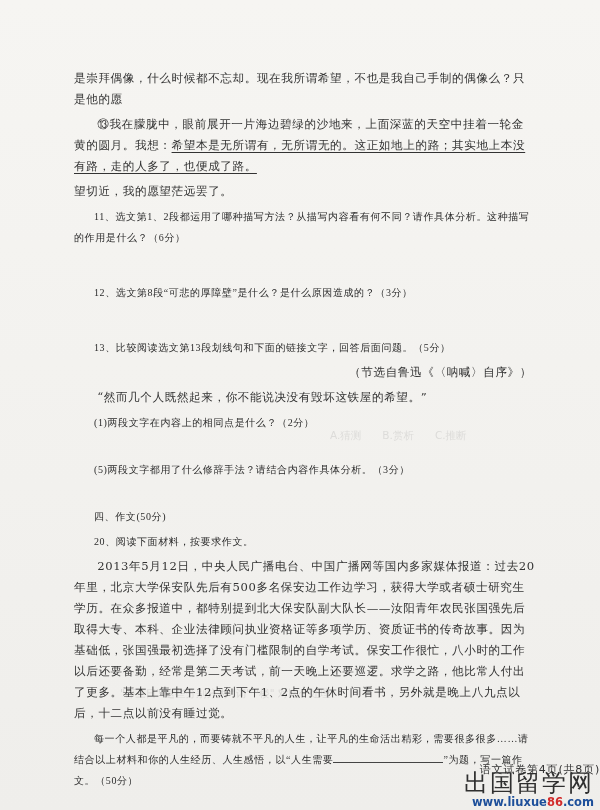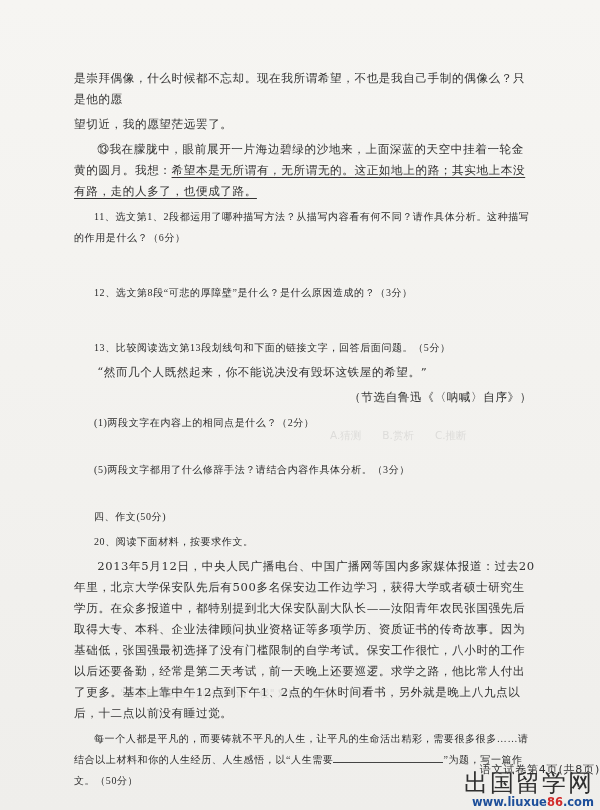--- a/index.html
+++ b/index.html
@@ -53,35 +53,35 @@
 <body>
 
 <div class="page">
 
   <div class="ghost" style="left:330px;top:392px;">A.猜测　　B.赏析　　C.推断</div>
   <div class="ghost" style="left:120px;top:650px;">"评三日" 这些分别分为 "词" "楼" 对比个处理</div>
 
   <div class="content">
 
     <p class="kai">是崇拜偶像，什么时候都不忘却。现在我所谓希望，不也是我自己手制的偶像么？只是他的愿</p>
-    <p class="kai">望切近，我的愿望茫远罢了。</p>
-
     <p class="kai indent">
       <span>⑬</span><span>我在朦胧中，眼前展开一片海边碧绿的沙地来，上面深蓝的天空中挂着一轮金黄的圆月。我想：</span><span class="u">希望本是无所谓有，无所谓无的。这正如地上的路；其实地上本没有路，走的人多了，也便成了路。</span>
     </p>
+
+    <p class="kai">望切近，我的愿望茫远罢了。</p>
 
     <p class="song indent">11、选文第1、2段都运用了哪种描写方法？从描写内容看有何不同？请作具体分析。这种描写的作用是什么？（6分）</p>
     <div class="gap-l"></div>
 
     <p class="song indent">12、选文第8段“可悲的厚障壁”是什么？是什么原因造成的？（3分）</p>
     <div class="gap-l"></div>
 
     <p class="song indent">13、比较阅读选文第13段划线句和下面的链接文字，回答后面问题。（5分）</p>
+    <p class="kai right">（节选自鲁迅《〈呐喊〉自序》）</p>
     <p class="kai indent">“然而几个人既然起来，你不能说决没有毁坏这铁屋的希望。”</p>
-    <p class="kai right">（节选自鲁迅《〈呐喊〉自序》）</p>
     <p class="song indent">(1)两段文字在内容上的相同点是什么？（2分）</p>
     <div class="gap-m"></div>
     <p class="song indent">(5)两段文字都用了什么修辞手法？请结合内容作具体分析。（3分）</p>
     <div class="gap-m"></div>
 
     <p class="song indent">四、作文(50分)</p>
     <p class="song indent">20、阅读下面材料，按要求作文。</p>
     <p class="kai indent">2013年5月12日，中央人民广播电台、中国广播网等国内多家媒体报道：过去20年里，北京大学保安队先后有500多名保安边工作边学习，获得大学或者硕士研究生学历。在众多报道中，都特别提到北大保安队副大队长——汝阳青年农民张国强先后取得大专、本科、企业法律顾问执业资格证等多项学历、资质证书的传奇故事。因为基础低，张国强最初选择了没有门槛限制的自学考试。保安工作很忙，八小时的工作以后还要备勤，经常是第二天考试，前一天晚上还要巡逻。求学之路，他比常人付出了更多。基本上靠中午12点到下午1、2点的午休时间看书，另外就是晚上八九点以后，十二点以前没有睡过觉。</p>
     <p class="song indent">
       <span>每一个人都是平凡的，而要铸就不平凡的人生，让平凡的生命活出精彩，需要很多很多……请结合以上材料和你的人生经历、人生感悟，以“人生需要</span><span class="blank"></span><span>”为题，写一篇作文。（50分）</span>

